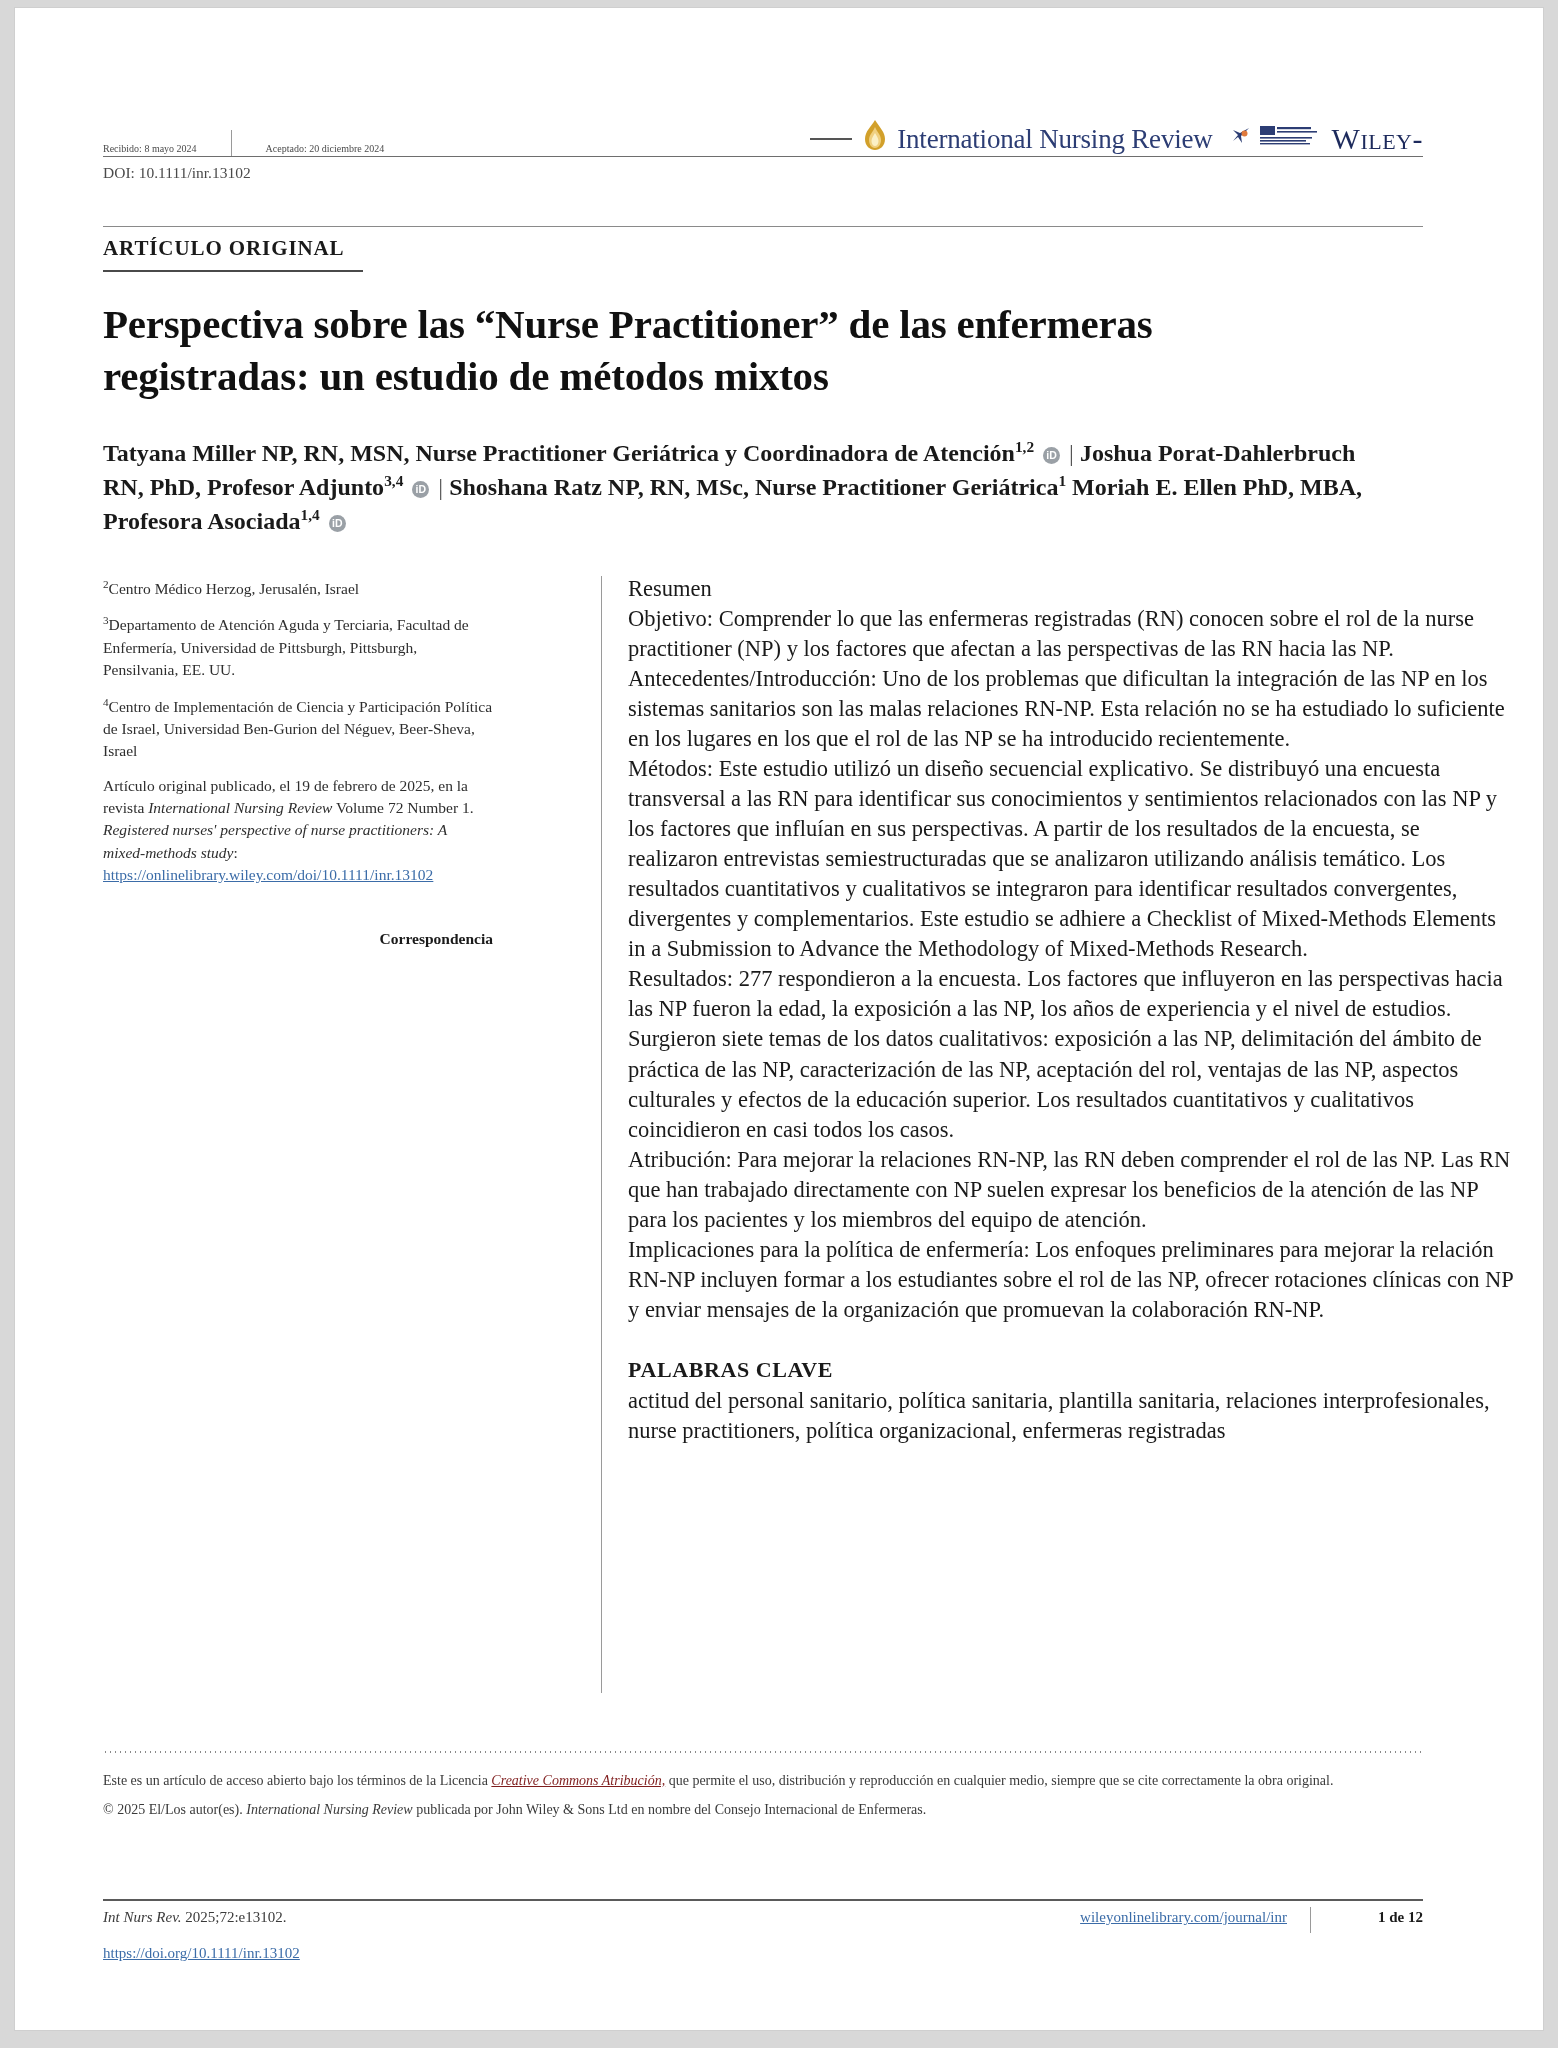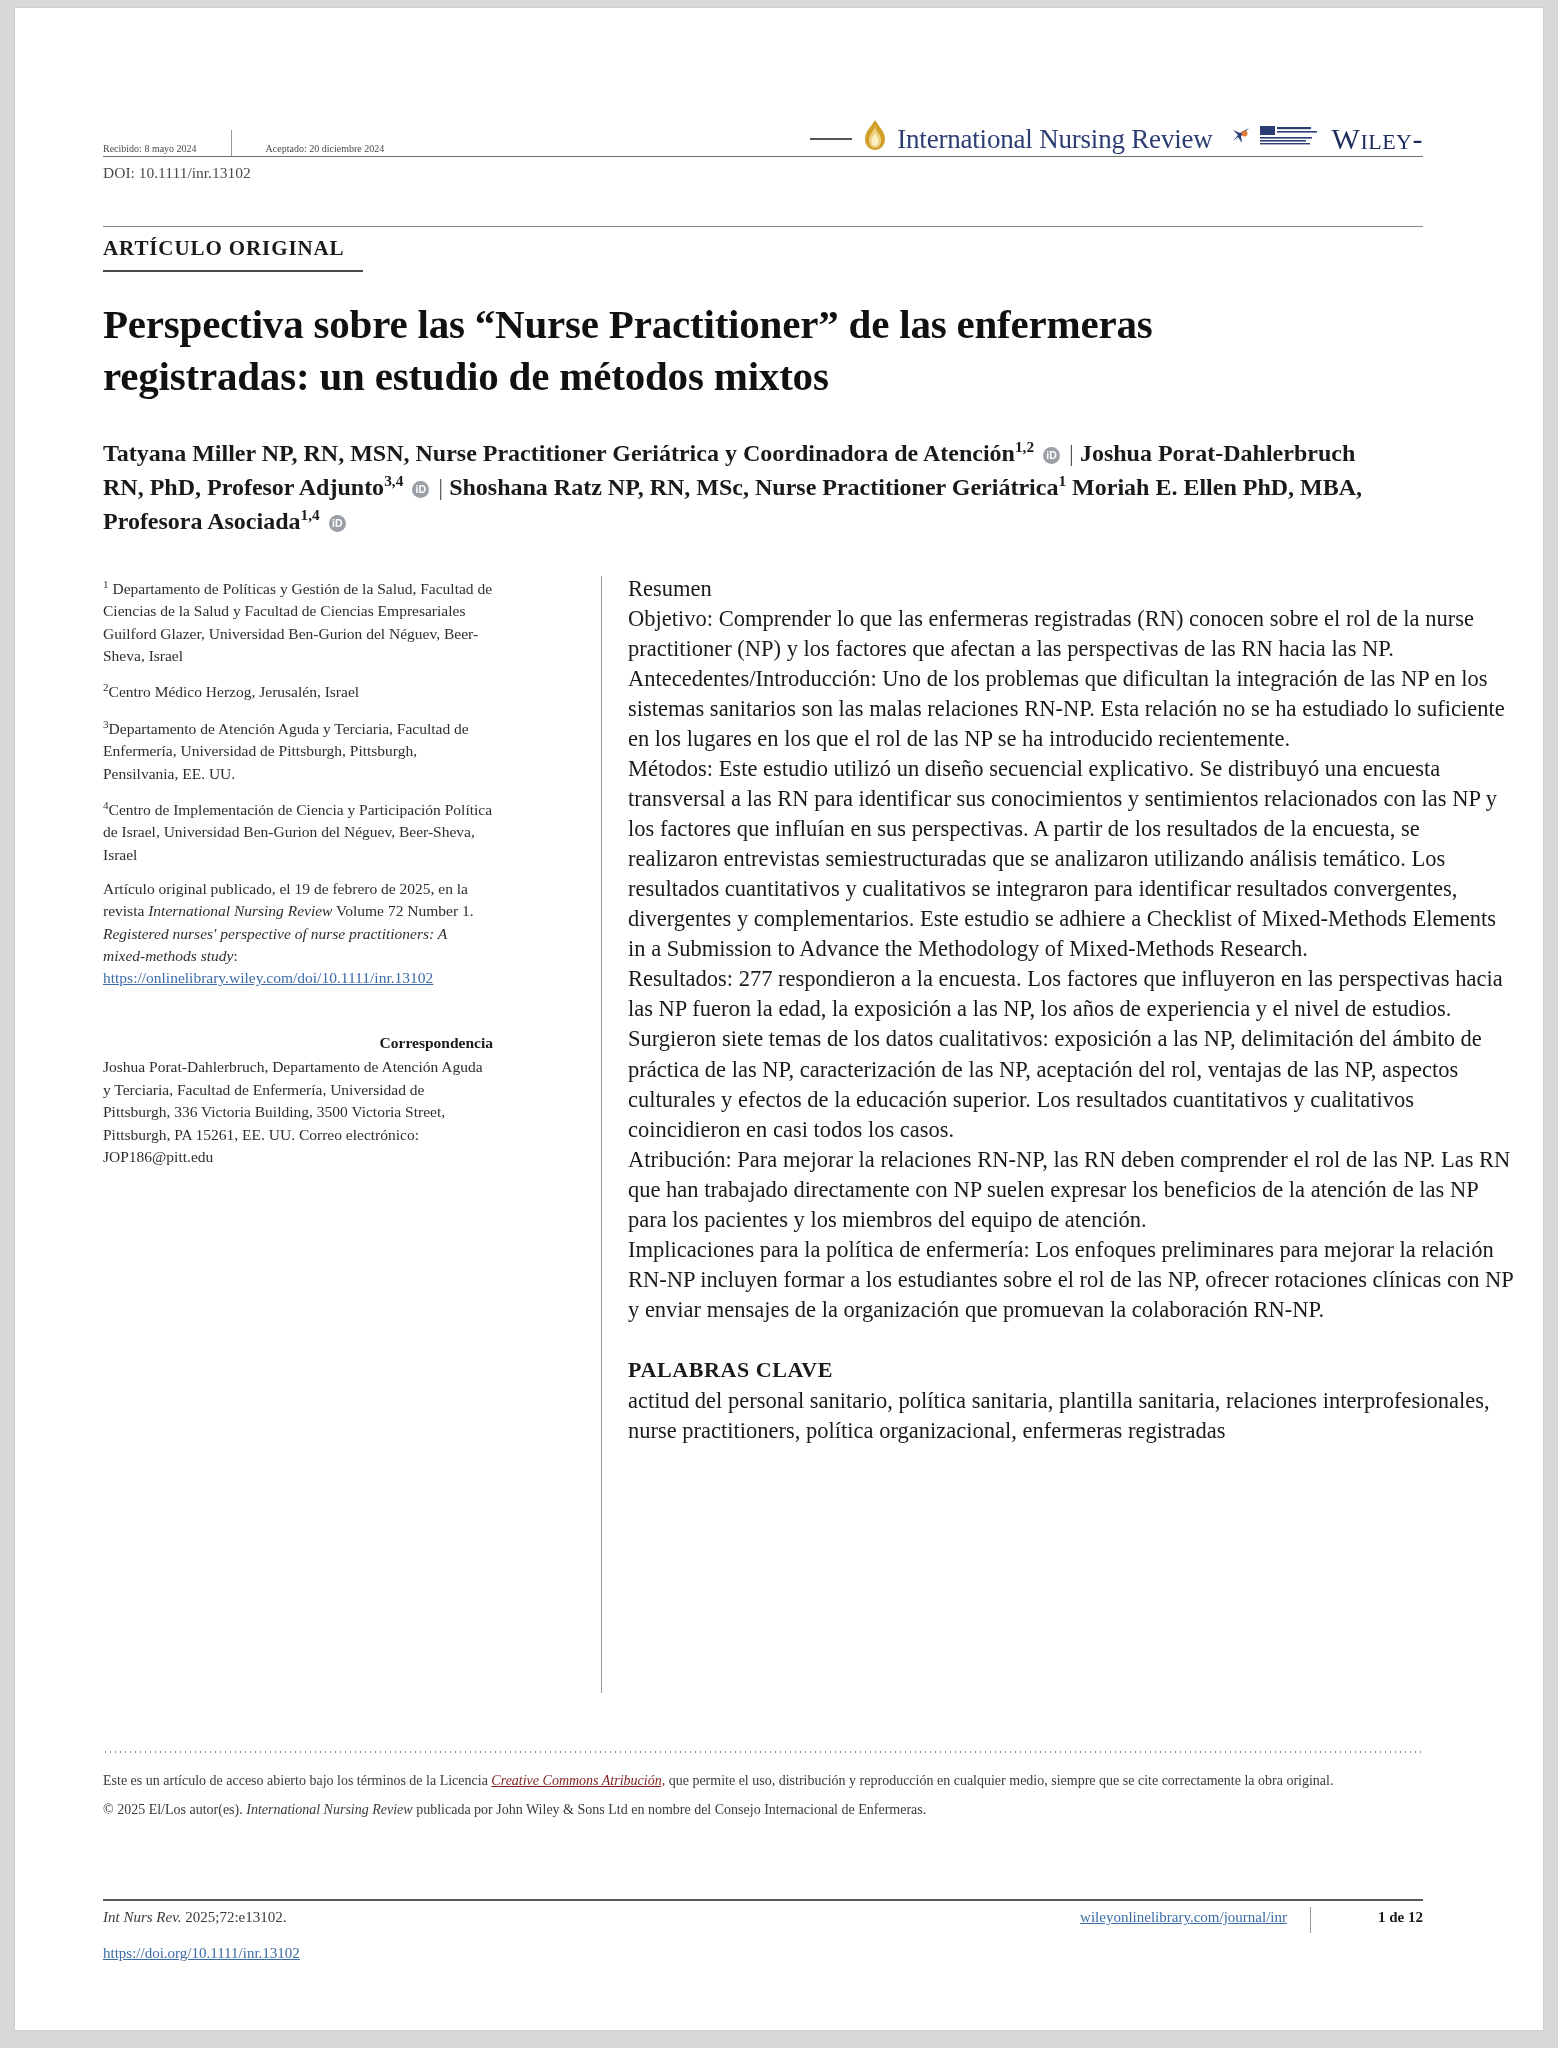--- a/index.html
+++ b/index.html
@@ -325,29 +325,27 @@
   <div class="arttype">ARTÍCULO ORIGINAL</div>
   <div class="artrule2"></div>
 
   <div class="title">Perspectiva sobre las “Nurse Practitioner” de las enfermeras registradas: un estudio de métodos mixtos</div>
 
   <div class="authors"><span>Tatyana Miller NP, RN, MSN, Nurse Practitioner Geriátrica y Coordinadora de Atención</span><sup>1,2</sup>&nbsp;<span class="orcid">iD</span><span class="vbar">|</span><span>Joshua Porat-Dahlerbruch RN, PhD, Profesor Adjunto</span><sup>3,4</sup>&nbsp;<span class="orcid">iD</span><span class="vbar">|</span><span>Shoshana Ratz NP, RN, MSc, Nurse Practitioner Geriátrica</span><sup>1</sup>&nbsp;<span>Moriah E. Ellen PhD, MBA, Profesora Asociada</span><sup>1,4</sup>&nbsp;<span class="orcid">iD</span></div>
 
   <div class="colsep"></div>
 
   <div class="leftcol">
-    <p><sup>1</sup> <span>Departamento de Políticas y Gestión de la Salud, Facultad de Ciencias de la Salud y Facultad de Ciencias Empresariales Guilford Glazer, Universidad Ben-Gurion del Néguev, Beer-Sheva, Israel</span></p>
     <p><sup>2</sup><span>Centro Médico Herzog, Jerusalén, Israel</span></p>
     <p><sup>3</sup><span>Departamento de Atención Aguda y Terciaria, Facultad de Enfermería, Universidad de Pittsburgh, Pittsburgh, Pensilvania, EE. UU.</span></p>
     <p><sup>4</sup><span>Centro de Implementación de Ciencia y Participación Política de Israel, Universidad Ben-Gurion del Néguev, Beer-Sheva, Israel</span></p>
 
     <p class="aff-note"><span>Artículo original publicado, el 19 de febrero de 2025, en la revista </span><i>International Nursing Review</i><span> Volume 72 Number 1. </span><i>Registered nurses' perspective of nurse practitioners: A mixed-methods study</i><span>:</span><br><a class="lnk" href="#">https://onlinelibrary.wiley.com/doi/10.1111/inr.13102</a></p>
 
     <p class="corr-head">Correspondencia</p>
-    <p class="corr-body">Joshua Porat-Dahlerbruch, Departamento de Atención Aguda y Terciaria, Facultad de Enfermería, Universidad de Pittsburgh, 336 Victoria Building, 3500 Victoria Street, Pittsburgh, PA 15261, EE. UU. Correo electrónico: JOP186@pitt.edu</p>
   </div>
 
   <div class="rightcol">
     <p><span class="rhead">Resumen</span></p>
     <p><span class="rhead">Objetivo</span><span>: Comprender lo que las enfermeras registradas (RN) conocen sobre el rol de la nurse practitioner (NP) y los factores que afectan a las perspectivas de las RN hacia las NP.</span></p>
     <p><span class="rhead">Antecedentes/Introducción</span><span>: Uno de los problemas que dificultan la integración de las NP en los sistemas sanitarios son las malas relaciones RN-NP. Esta relación no se ha estudiado lo suficiente en los lugares en los que el rol de las NP se ha introducido recientemente.</span></p>
     <p><span class="rhead">Métodos</span><span>: Este estudio utilizó un diseño secuencial explicativo. Se distribuyó una encuesta transversal a las RN para identificar sus conocimientos y sentimientos relacionados con las NP y los factores que influían en sus perspectivas. A partir de los resultados de la encuesta, se realizaron entrevistas semiestructuradas que se analizaron utilizando análisis temático. Los resultados cuantitativos y cualitativos se integraron para identificar resultados convergentes, divergentes y complementarios. Este estudio se adhiere a Checklist of Mixed-Methods Elements in a Submission to Advance the Methodology of Mixed-Methods Research.</span></p>
     <p><span class="rhead">Resultados</span><span>: 277 respondieron a la encuesta. Los factores que influyeron en las perspectivas hacia las NP fueron la edad, la exposición a las NP, los años de experiencia y el nivel de estudios. Surgieron siete temas de los datos cualitativos: exposición a las NP, delimitación del ámbito de práctica de las NP, caracterización de las NP, aceptación del rol, ventajas de las NP, aspectos culturales y efectos de la educación superior. Los resultados cuantitativos y cualitativos coincidieron en casi todos los casos.</span></p>
     <p><span class="rhead">Atribución</span><span>: Para mejorar la relaciones RN-NP, las RN deben comprender el rol de las NP. Las RN que han trabajado directamente con NP suelen expresar los beneficios de la atención de las NP para los pacientes y los miembros del equipo de atención.</span></p>
     <p><span class="rhead">Implicaciones para la política de enfermería</span><span>: Los enfoques preliminares para mejorar la relación RN-NP incluyen formar a los estudiantes sobre el rol de las NP, ofrecer rotaciones clínicas con NP y enviar mensajes de la organización que promuevan la colaboración RN-NP.</span></p>

